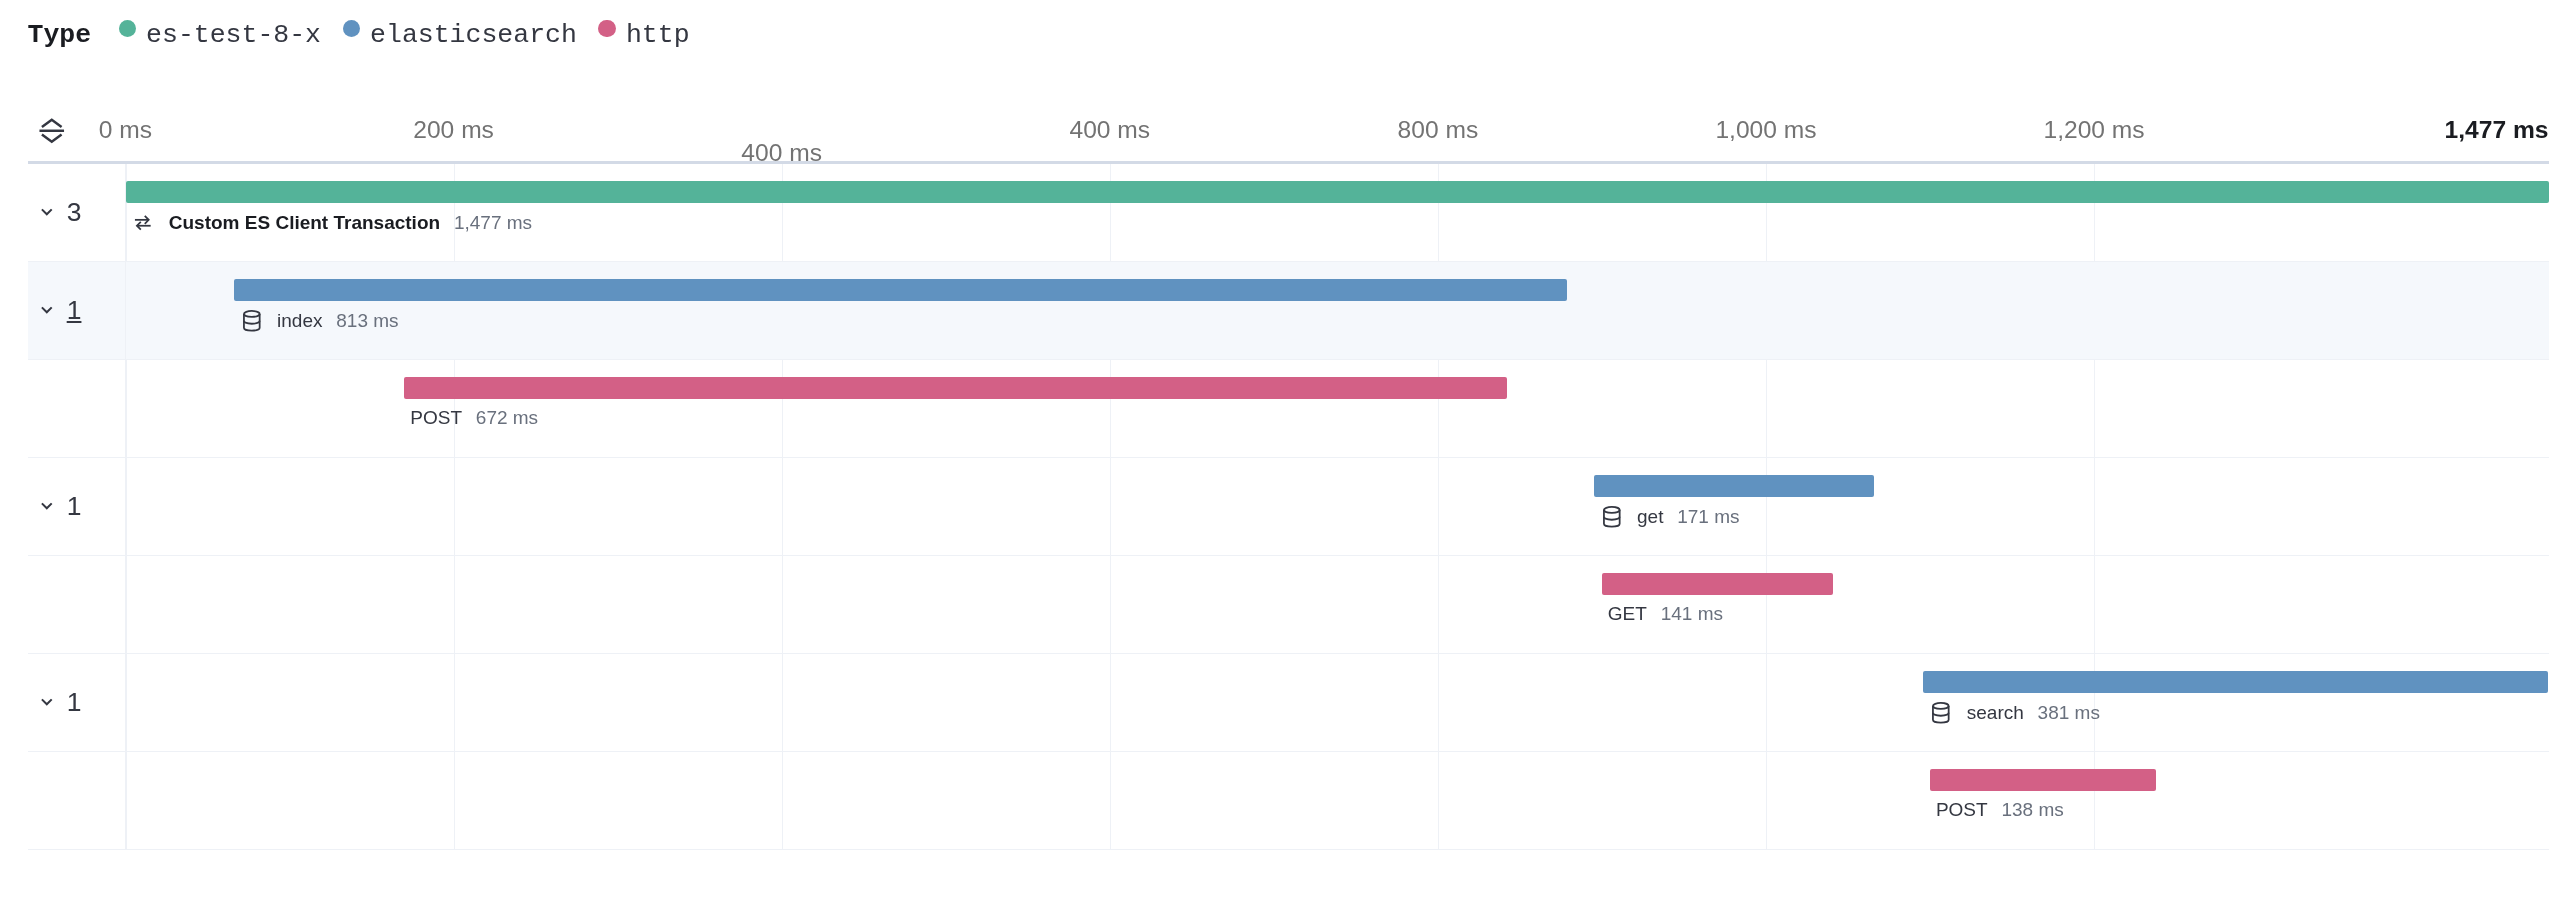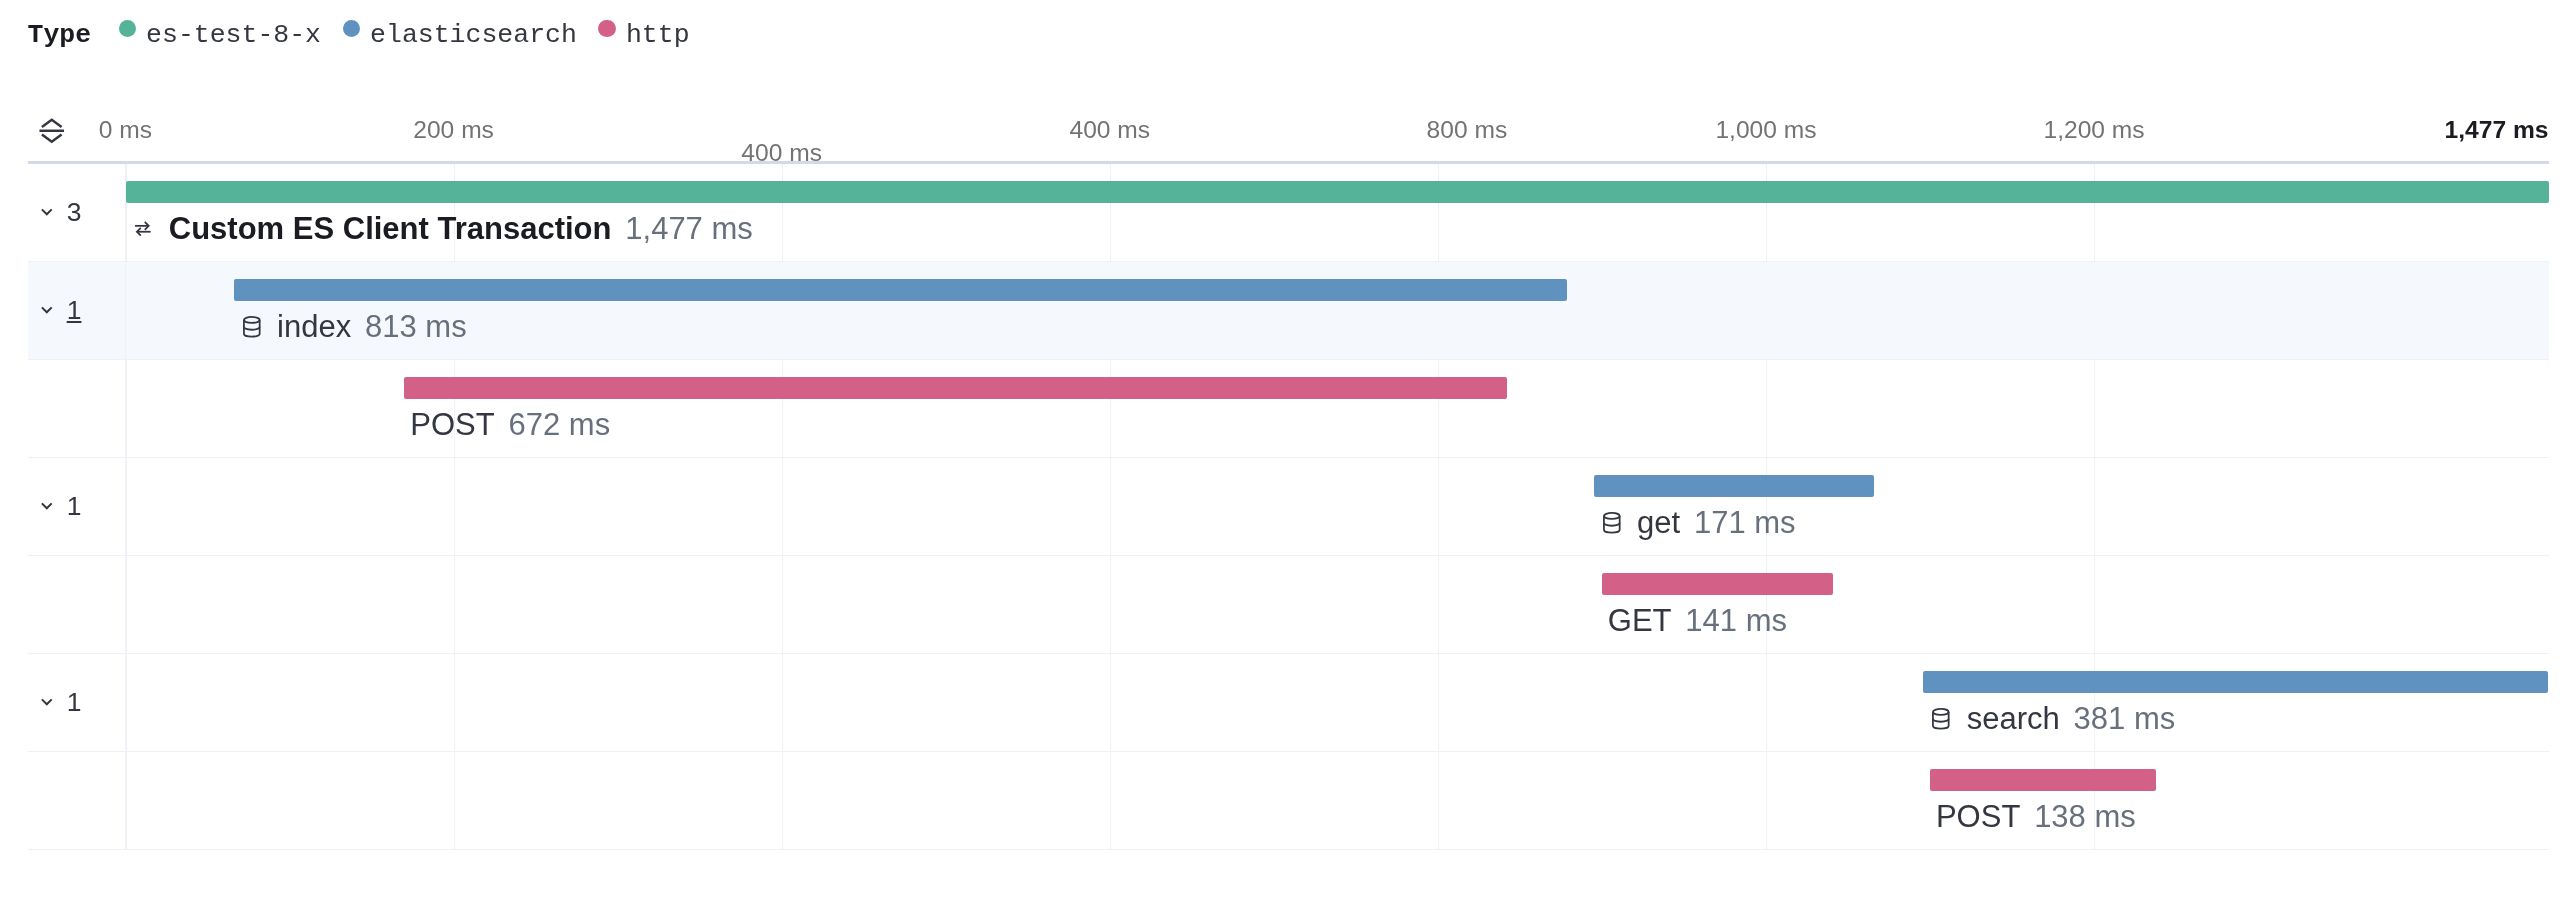--- a/index.html
+++ b/index.html
@@ -28,21 +28,21 @@
 
   
   .grid-overlay { position:absolute; left:98px; right:0; top:0; bottom:0; pointer-events:none; }
   .grid-overlay .gline { position:absolute; top:0; bottom:0; width:1px; background:#eef1f6; }
 
   .chevron { display:inline-flex; align-items:center; gap:9.8px; color:#343741; font-size:26.5px;}
   .chevron svg{ width:19.6px; height:19.6px; }
   .chevron .count.u { text-decoration: underline; }
 
   .bar { position:absolute; height:21.6px; border-radius:2px; top:17.7px; }
-  .label-line { position:absolute; top:47px; display:flex; align-items:center; gap:13.8px; white-space:nowrap; font-size:31px;}
+  .label-line { position:absolute; top:47px; display:flex; align-items:center; gap:13.8px; white-space:nowrap; font-size:19px;}
   .label-line .icon { width:23.6px; height:23.6px; display:inline-flex; }
   .label-line .name { color:#343741; }
   .label-line .name.bold { font-weight:700; color:#1a1c21; }
   .label-line .dur { color:#69707d; }
 
   .db-icon svg, .tx-icon svg { width:23.6px; height:23.6px; }
 
   
   .collapse-all-btn { width:29.5px; height:29.5px; display:inline-flex; align-items:center; justify-content:center; }
 
@@ -76,21 +76,21 @@
           <line x1="2" y1="12" x2="22" y2="12"></line>
           <polyline points="4,15 12,21 20,15"></polyline>
         </svg>
       </span>
     </div>
     <div class="time-axis" id="time-axis">
         <span class="tick" style="left: 0%;">0 ms</span>
         <span class="tick" style="left: 13.541%;">200 ms</span>
         <span class="tick" style="left: 27.0819%; margin-top: 23px;">400 ms</span>
         <span class="tick" style="left: 40.6229%;">400 ms</span>
-        <span class="tick" style="left: 54.1638%; margin-left: 29px;">800 ms</span>
+        <span class="tick" style="left: 54.1638%;">800 ms</span>
         <span class="tick" style="left: 67.7048%;">1,000 ms</span>
         <span class="tick" style="left: 81.2458%;">1,200 ms</span>
         <span class="tick last" style="left: 100%;">1,477 ms</span>
       </div>
   </div>
 
   <div class="rows" id="rows" style="position:relative;">
     <div class="grid-overlay" id="grid-overlay">
         <div class="gline" style="left: 0%;"></div>
         <div class="gline" style="left: 13.541%;"></div>

